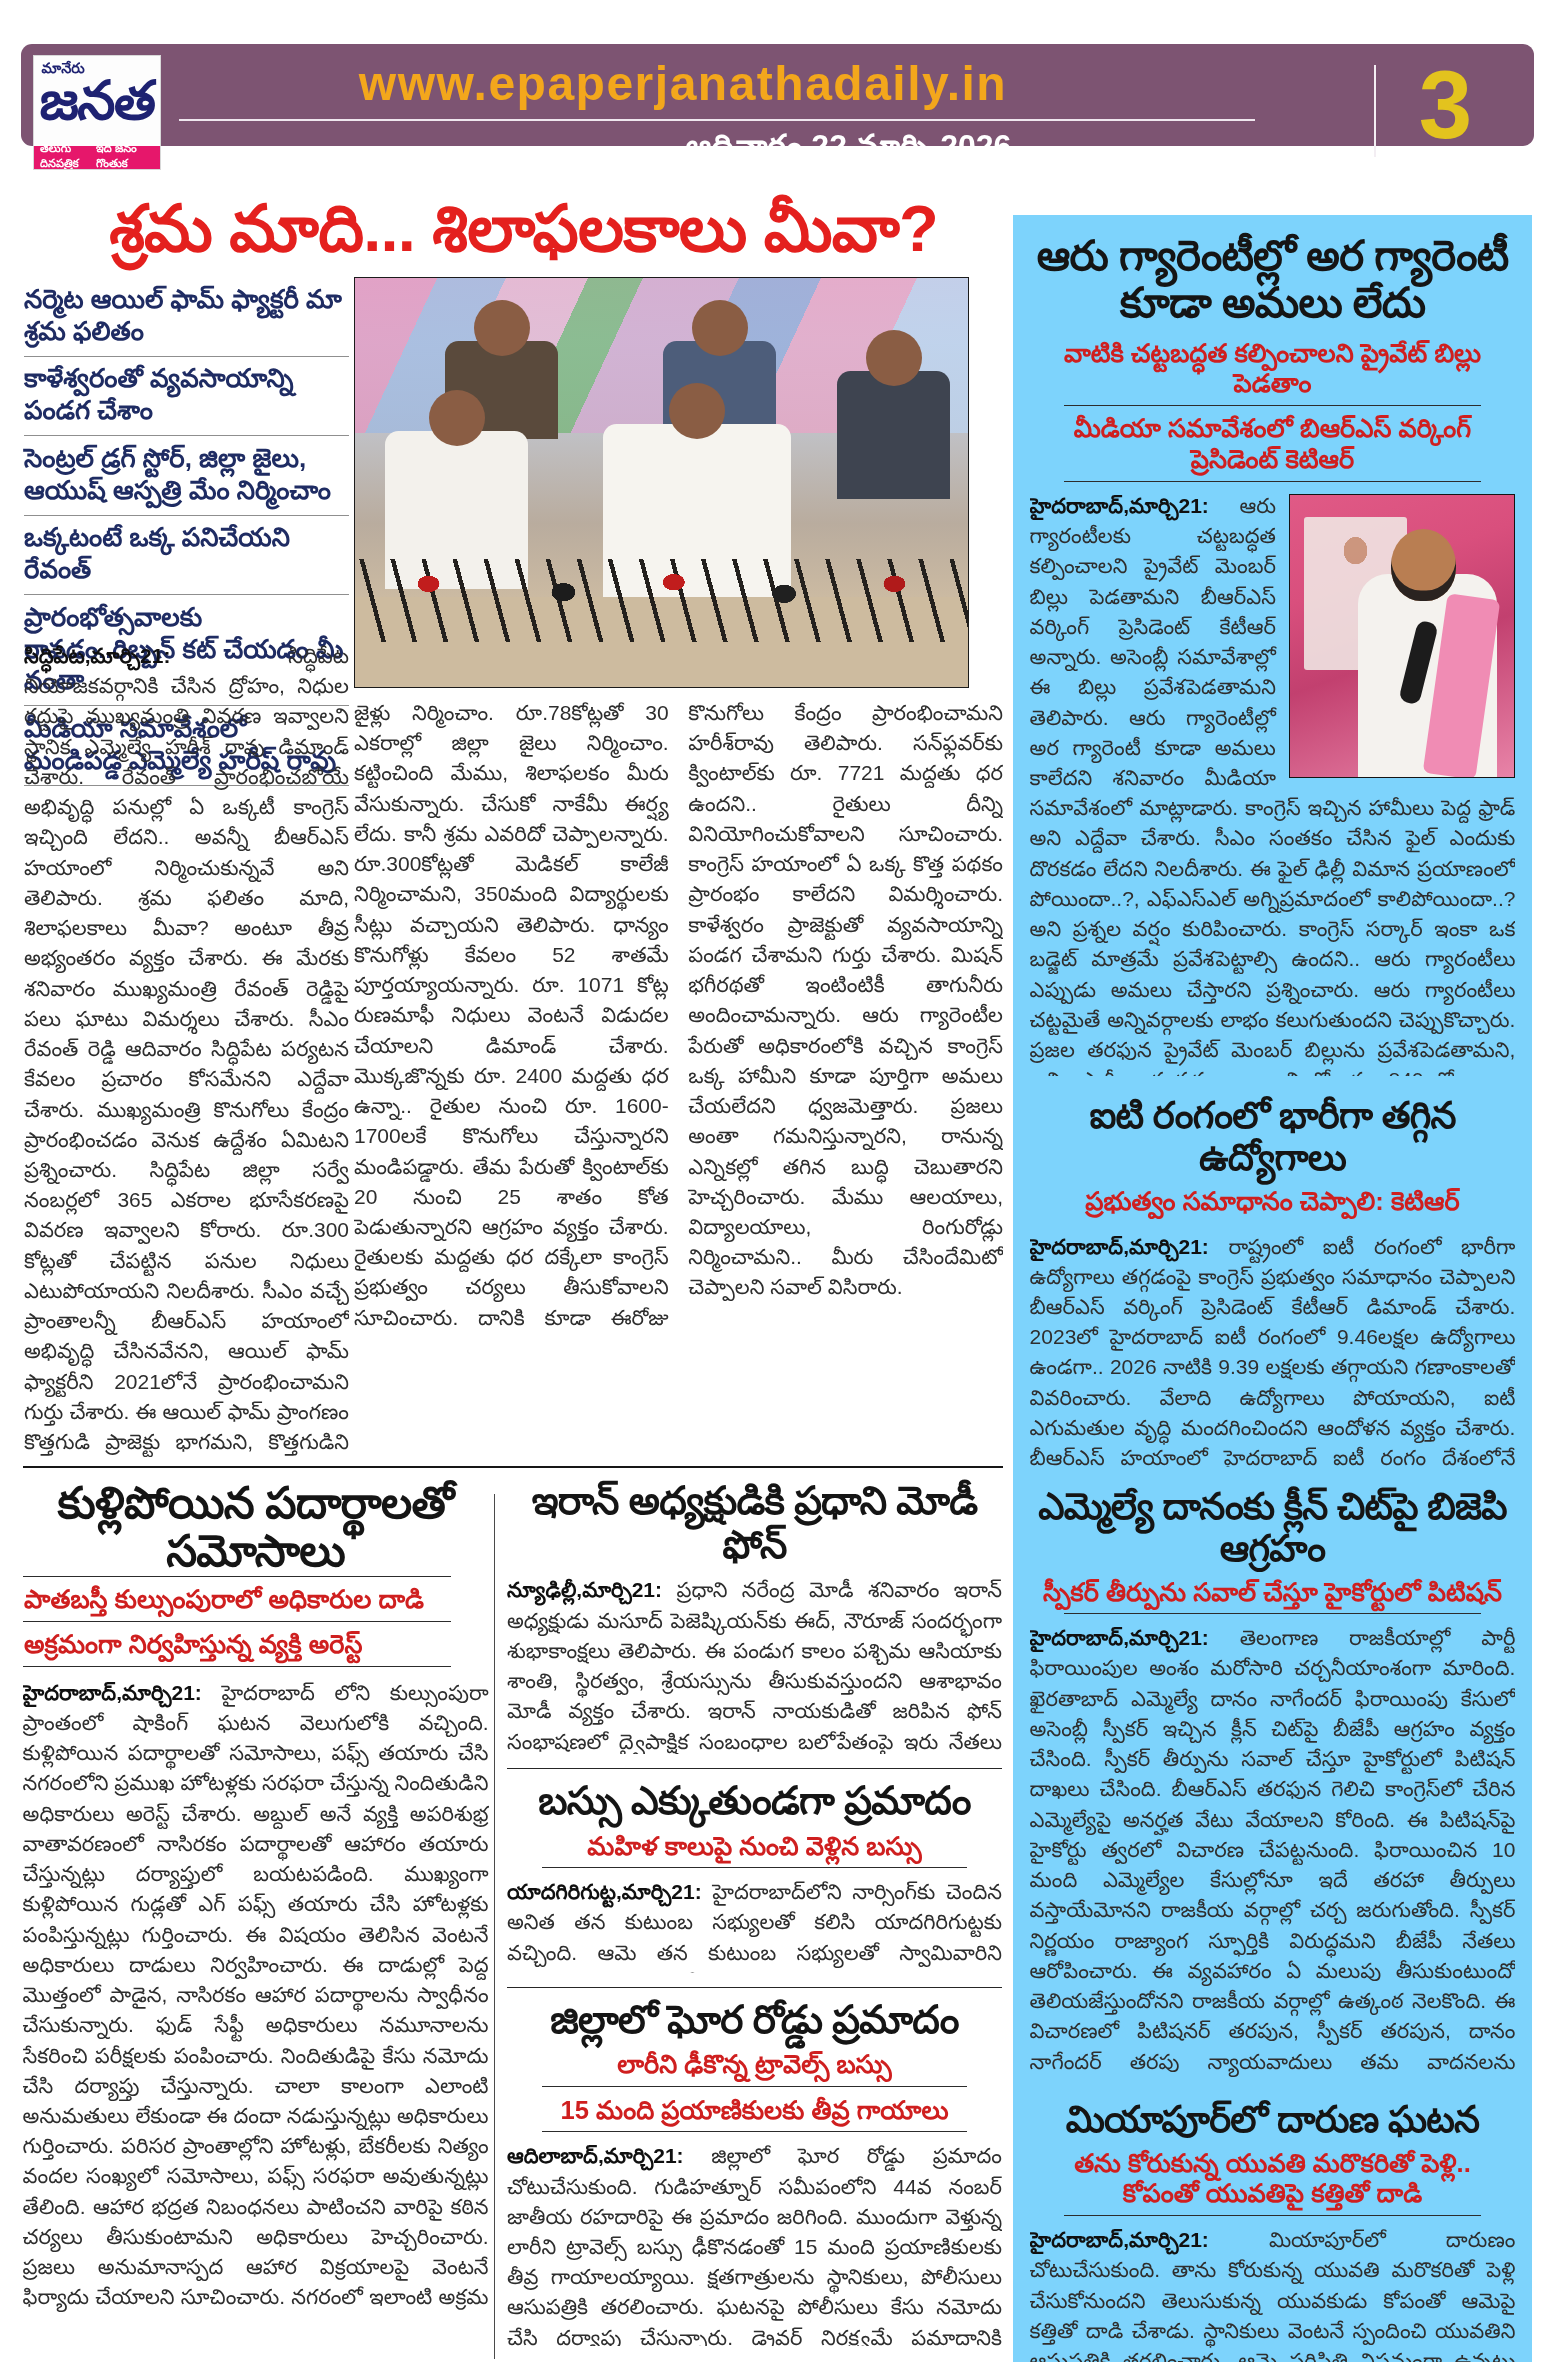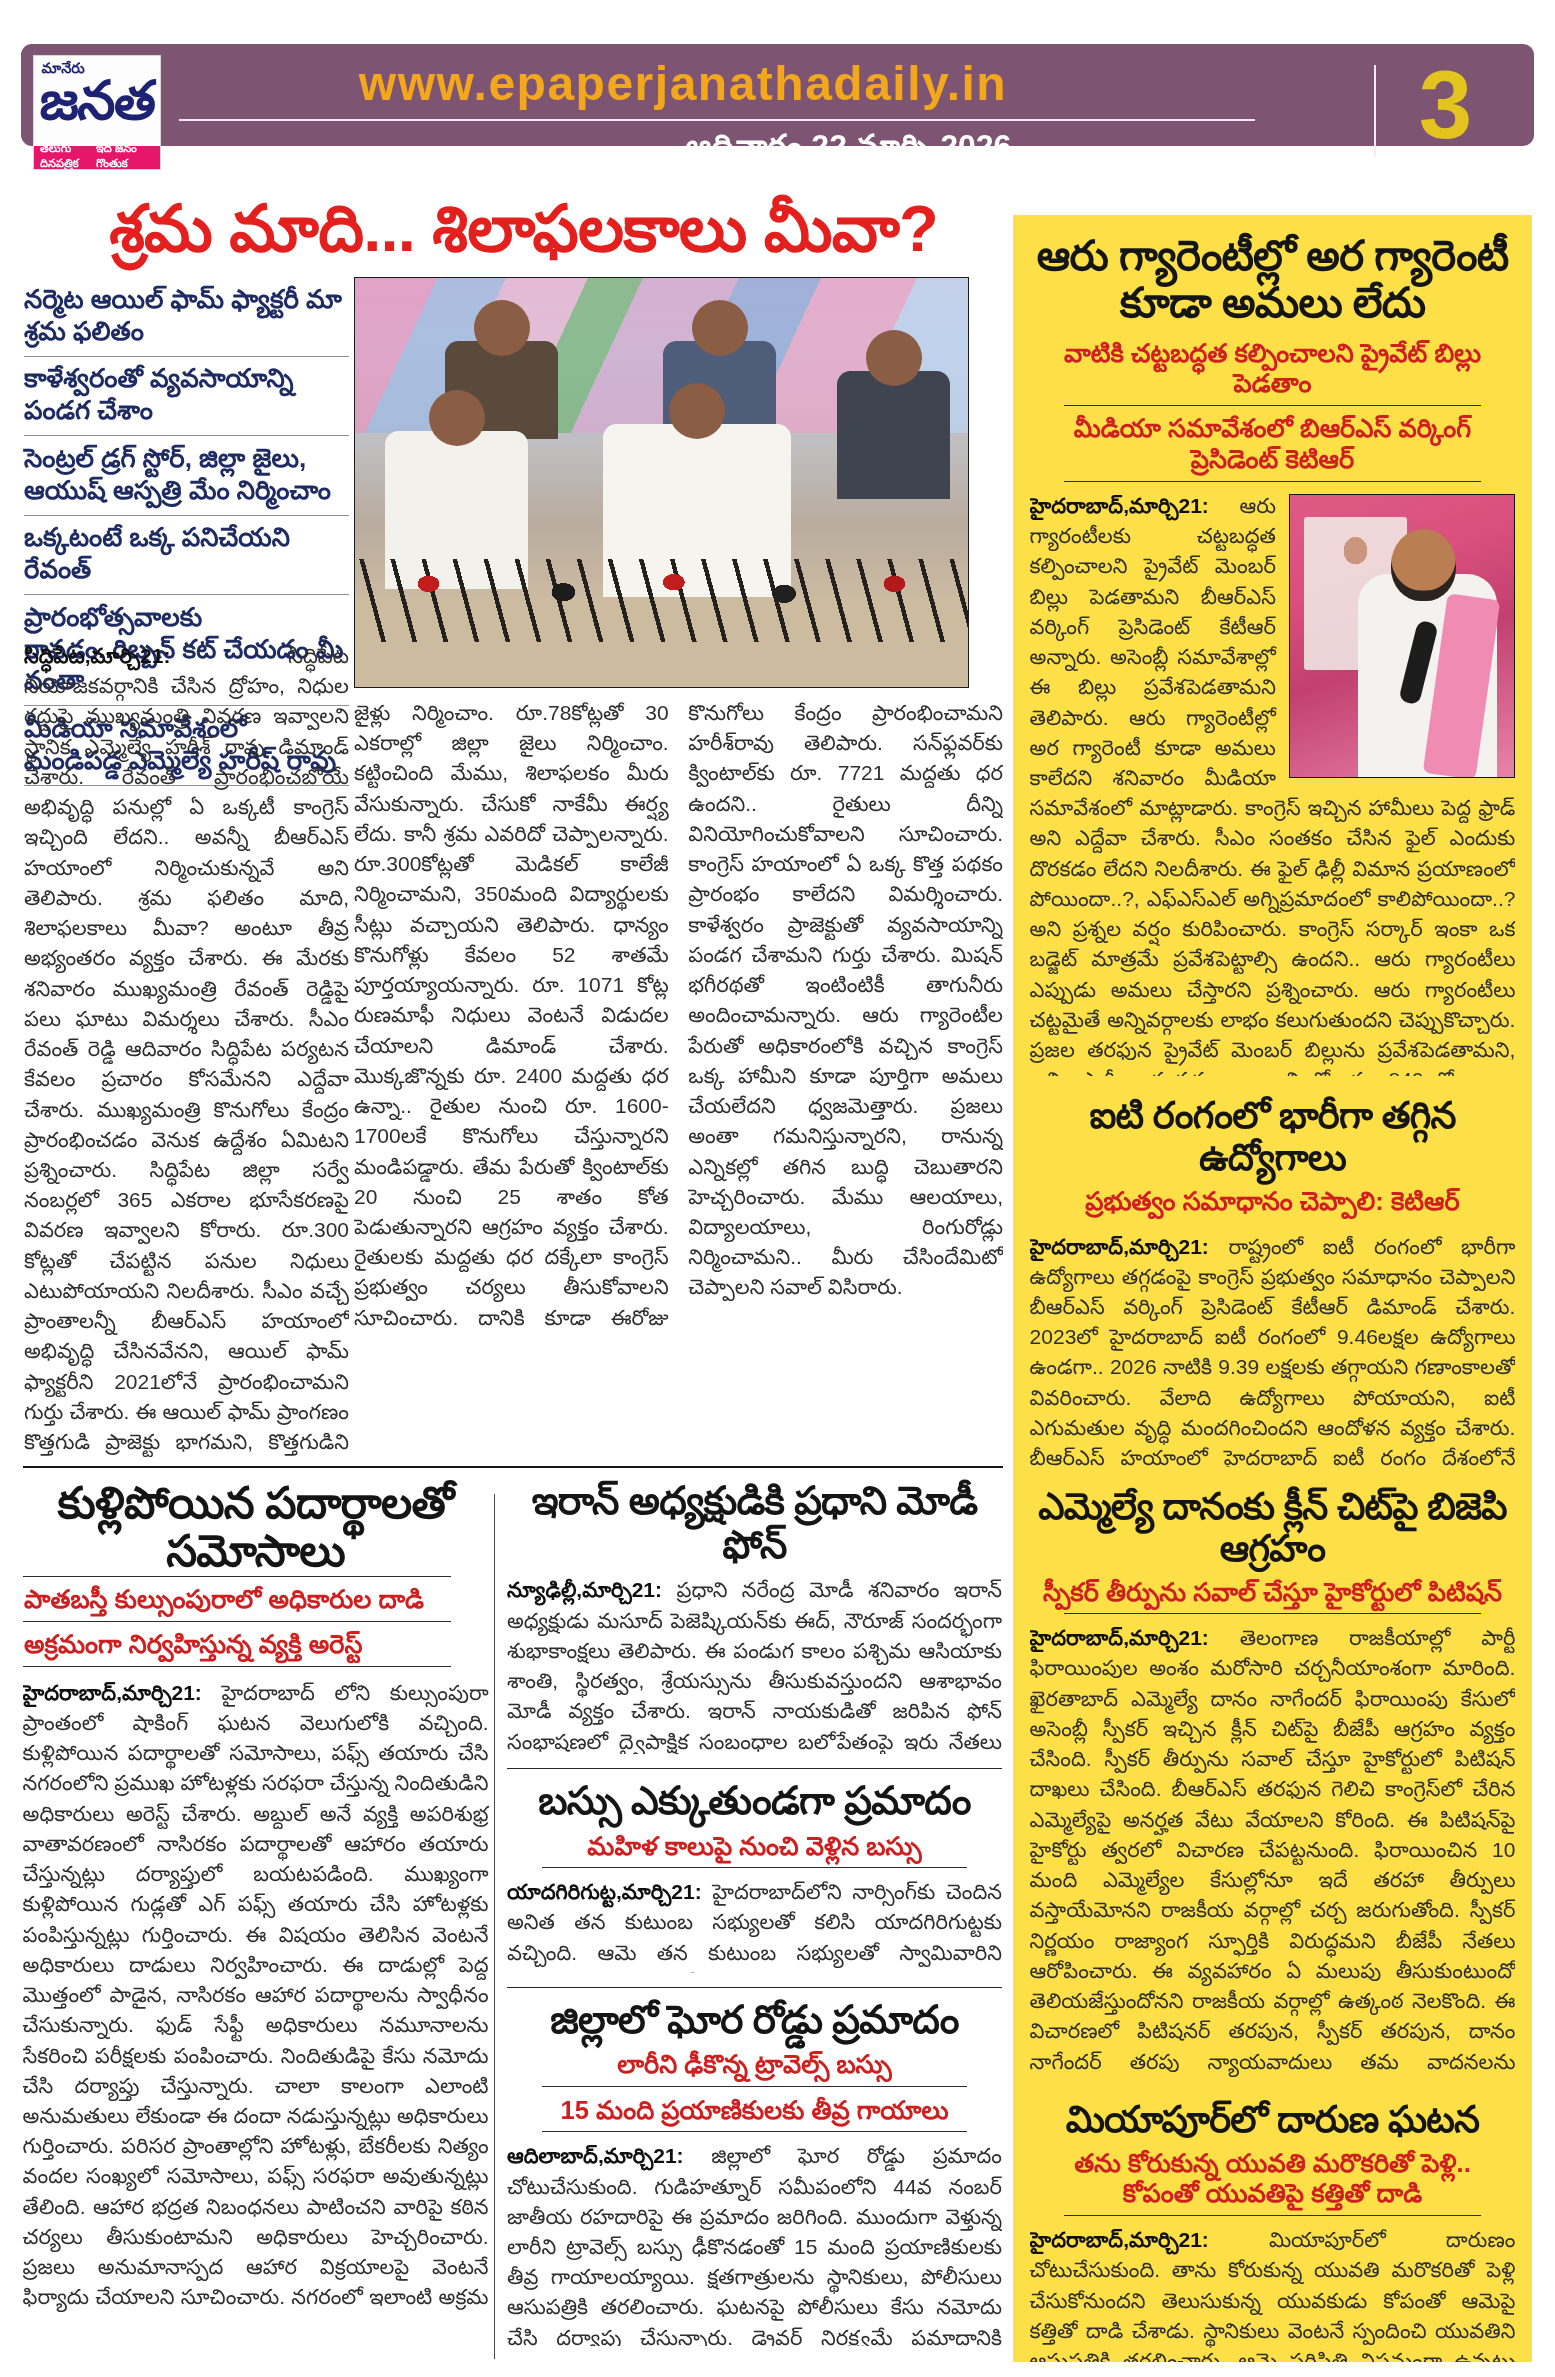--- a/index.html
+++ b/index.html
@@ -79,21 +79,21 @@
   
   .bottom-middle{position:absolute;left:507px;top:1479px;width:495px;}
   .bottom-middle .art-h{font-size:39px;line-height:1.12;}
   .bm-art{margin:0 0 12px;}
   .bm-sep{border-top:1.1px solid #262626;padding-top:10.5px;margin-top:13.5px;}
   .bm-body1{height:179px;overflow:hidden;margin-top:9px;}
   .bm-body2{height:96px;overflow:hidden;margin-top:9px;}
   .bm-body3{height:205px;overflow:hidden;margin-top:9px;}
 
   
-  .sidebar{position:absolute;left:1013px;top:215px;width:519px;height:2147px;background:#fde047;
+  .sidebar{position:absolute;left:1013px;top:215px;width:519px;height:2147px;background:#7dd3fc;
            box-sizing:border-box;padding:13.5px 16.6px 0;overflow:hidden;}
   .sidebar .art-h{font-size:42px;line-height:1.12;}
   .sidebar .art-h.small{font-size:37px;}
   .sb-body{overflow:hidden;margin-top:9px;}
   .sb-b1{height:585px;}
   .sb-b2{height:235px;}
   .sb-b3{height:456px;}
   .sb-b4{height:253px;}
   .sb-art{margin-top:19.6px;}
   .ktr-photo{float:right;width:226px;height:284px;margin:3px 0 9px 13.5px;border:1.5px solid #141414;

